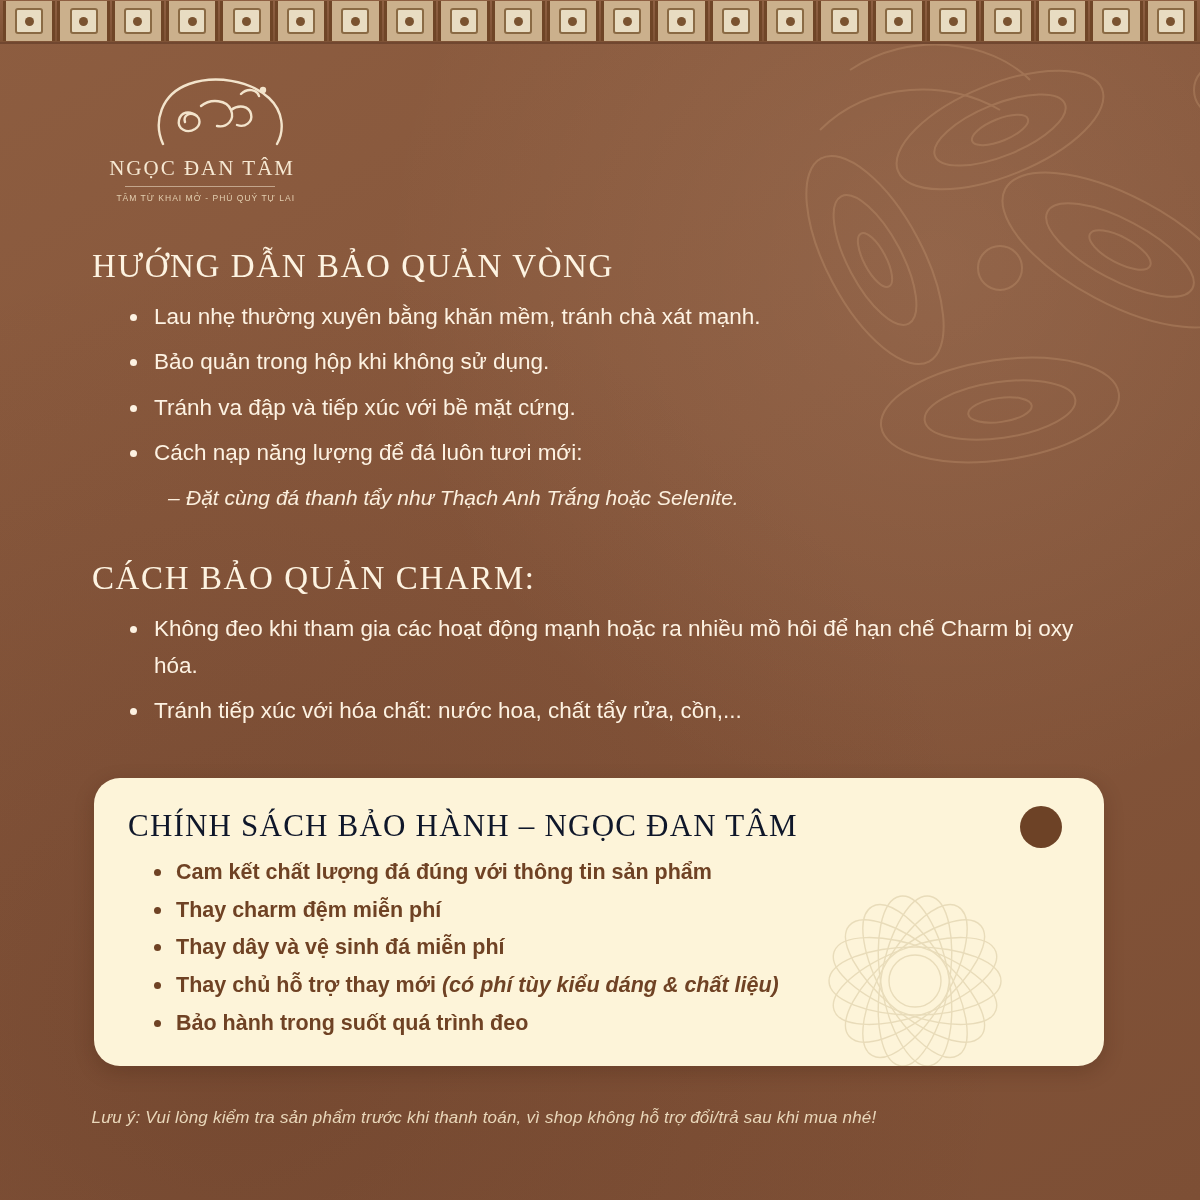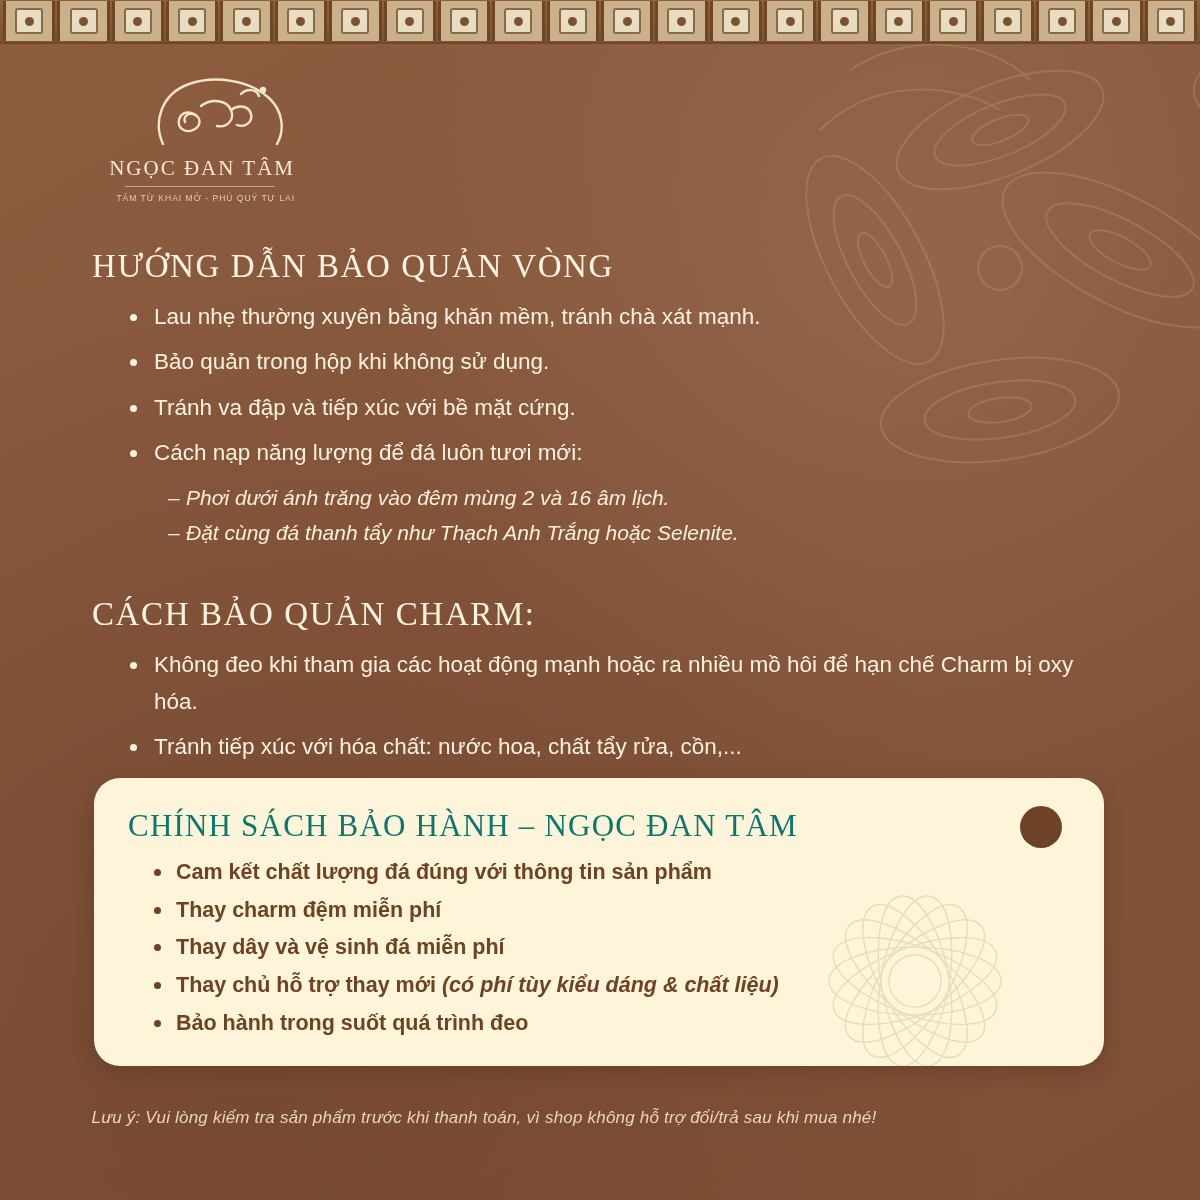--- a/index.html
+++ b/index.html
@@ -170,21 +170,21 @@
   .card-punch {
     position: absolute;
     right: 42px; top: 28px;
     width: 42px; height: 42px;
     border-radius: 50%;
     background: #6d4226;
   }
   .card h3 {
     font-family: "Liberation Serif", serif;
     font-weight: 400;
-    color: #0f766e;
+    color: #0f172a;
     font-size: 31px;
     letter-spacing: 1.2px;
     margin: 30px 0 12px 34px;
   }
   ul.card-bullets {
     list-style: none;
     margin: 0;
     padding: 0 0 0 60px;
     position: relative;
   }
@@ -381,21 +381,20 @@
 <div class="content">
 
   <h2 class="section-title">HƯỚNG DẪN BẢO QUẢN VÒNG</h2>
   <ul class="bullets">
     <li>Lau nhẹ thường xuyên bằng khăn mềm, tránh chà xát mạnh.</li>
     <li>Bảo quản trong hộp khi không sử dụng.</li>
     <li>Tránh va đập và tiếp xúc với bề mặt cứng.</li>
     <li>
       <span>Cách nạp năng lượng để đá luôn tươi mới:</span>
       <ul class="sub-list">
-        <li>Phơi dưới ánh trăng vào đêm mùng 2 và 16 âm lịch.</li>
         <li>Đặt cùng đá thanh tẩy như Thạch Anh Trắng hoặc Selenite.</li>
       </ul>
     </li>
   </ul>
 
   <div class="gap-1"></div>
 
   <h2 class="section-title">CÁCH BẢO QUẢN CHARM:</h2>
   <ul class="bullets">
     <li>Không đeo khi tham gia các hoạt động mạnh hoặc ra nhiều mồ hôi để hạn chế Charm bị oxy hóa.</li>

